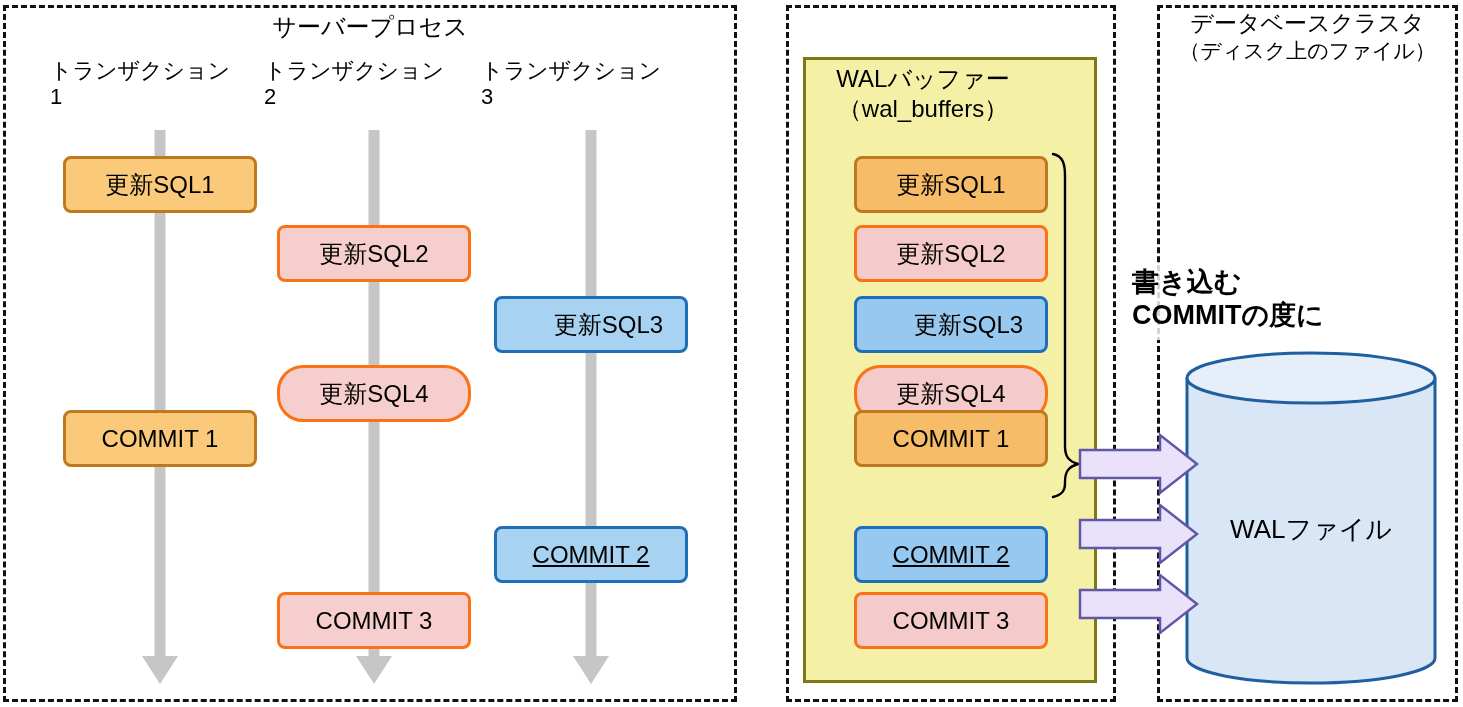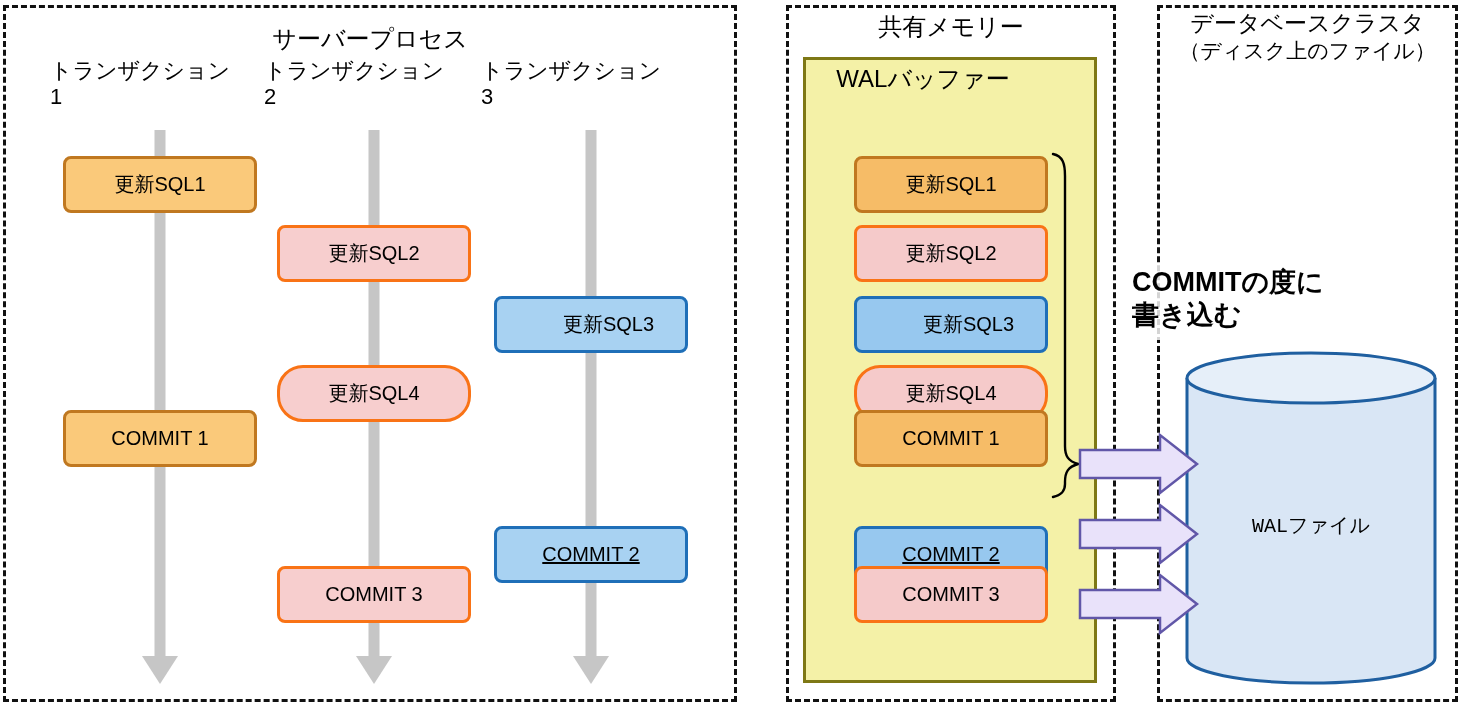--- a/index.html
+++ b/index.html
@@ -6,62 +6,62 @@
   .canvas{
     position:relative;width:1463px;height:707px;background:#ffffff;overflow:hidden;
     font-family:"Liberation Sans","DejaVu Sans",sans-serif;color:#000;
   }
   .panel{position:absolute;border:3px dashed #111;box-sizing:border-box;z-index:0;background:transparent;}
   #panel-server{left:3px;top:5px;width:734px;height:697px;}
   #panel-shared{left:786px;top:5px;width:330px;height:697px;}
   #panel-cluster{left:1157px;top:5px;width:301px;height:697px;}
 
   .panel-title{position:absolute;text-align:center;font-size:24px;line-height:1.1;z-index:2;}
-  #title-server{left:3px;top:14px;width:734px;margin-top:12px;}
+  #title-server{left:3px;top:14px;width:734px;}
   #title-shared{left:786px;top:14px;width:330px;}
   #title-cluster{left:1157px;top:11px;width:301px;font-size:23px;}
   #subtitle-cluster{left:1157px;top:39px;width:301px;font-size:21px;}
 
   .txn-header{position:absolute;top:58px;width:220px;text-align:left;font-size:22px;line-height:1.2;z-index:2;}
 
   .box{
     position:absolute;width:194px;height:57px;border-radius:8px;box-sizing:border-box;
-    display:flex;align-items:center;justify-content:center;font-size:20px;z-index:2;
+    display:flex;align-items:center;justify-content:center;font-size:24px;z-index:2;
   }
   .orange{background:#FAC97A;border:3px solid #C07820;}
   .pink  {background:#F7CECE;border:3px solid #f97316;}
   .blue  {background:#A8D2F2;border:3px solid #1F6FB8;}
   .deep.orange{background:#F6BC67;}
   .deep.pink{background:#F5CACA;}
   .deep.blue{background:#97C8EF;}
 
   .c1{left:63px;} .c2{left:277px;} .c3{left:494px;} .cm{left:854px;}
   .r1{top:156px;} .r2{top:225px;} .r3{top:296px;padding-left:35px;} .r4{top:365px;border-radius:26px;}
-  .r5{top:410px;} .r6{top:526px;text-decoration:underline;} .r7{top:566px;}
+  .r5{top:410px;} .r6{top:526px;text-decoration:underline;} .r7{top:592px;}
 
   #wal-buffer{
     position:absolute;left:803px;top:57px;width:294px;height:626px;box-sizing:border-box;
     background:#F4F1A7;border:3px solid #7E7815;z-index:1;
   }
   #wal-buffer-title{
     position:absolute;left:803px;top:64px;width:240px;text-align:center;
     font-size:24px;line-height:1.25;z-index:2;
   }
 
   svg.layer{position:absolute;left:0;top:0;z-index:1;pointer-events:none;}
   svg#fg{z-index:4;}
 
   #note{
     position:absolute;left:1126px;top:264px;width:232px;height:76px;z-index:5;
     background:rgba(255,255,255,0.82);font-size:27px;font-weight:bold;line-height:1.22;
     padding:2px 0 0 6px;box-sizing:border-box;
   }
   #cyl-label{
     position:absolute;left:1187px;top:512px;width:248px;text-align:center;
-    font-size:20px;z-index:5;font-family:Liberation Mono, monospace;
+    font-size:26px;z-index:5;
   }
 </style>
 </head>
 <body>
 
 <div class="canvas">
 
   <div class="panel" id="panel-server"></div>
   <div class="panel" id="panel-shared"></div>
   <div class="panel" id="panel-cluster"></div>
@@ -75,21 +75,20 @@
       <rect x="368.5" y="130" width="11" height="528" fill="#C6C6C6"></rect>
       <path d="M356,656 L392,656 L374,684 Z" fill="#C6C6C6"></path>
     </g>
     <g>
       <rect x="585.5" y="130" width="11" height="528" fill="#C6C6C6"></rect>
       <path d="M573,656 L609,656 L591,684 Z" fill="#C6C6C6"></path>
     </g>
   </svg>
 
   <div class="panel-title" id="title-server">サーバープロセス</div>
-  <div class="panel-title" id="title-shared">共有メモリー</div>
   <div class="panel-title" id="title-cluster">データベースクラスタ</div>
   <div class="panel-title" id="subtitle-cluster">（ディスク上のファイル）</div>
 
   <div class="txn-header" style="left:50px">
     <div>トランザクション</div>
     <div>1</div>
   </div>
   <div class="txn-header" style="left:264px">
     <div>トランザクション</div>
     <div>2</div>
@@ -103,20 +102,21 @@
   <div class="box pink c2 r2">更新SQL2</div>
   <div class="box blue c3 r3">更新SQL3</div>
   <div class="box pink c2 r4">更新SQL4</div>
   <div class="box orange c1 r5">COMMIT 1</div>
   <div class="box blue c3 r6">COMMIT 2</div>
   <div class="box pink c2 r7">COMMIT 3</div>
 
   <div id="wal-buffer"></div>
   <div id="wal-buffer-title">
     <div>WALバッファー</div>
+    <div>（wal_buffers）</div>
   </div>
 
   <div class="box deep orange cm r1">更新SQL1</div>
   <div class="box deep pink cm r2">更新SQL2</div>
   <div class="box deep blue cm r3">更新SQL3</div>
   <div class="box deep pink cm r4">更新SQL4</div>
   <div class="box deep orange cm r5">COMMIT 1</div>
   <div class="box deep blue cm r6">COMMIT 2</div>
   <div class="box deep pink cm r7">COMMIT 3</div>
 
@@ -126,18 +126,18 @@
       <ellipse cx="1311" cy="378" rx="124" ry="25" fill="#E6EFF9" stroke="#1F5FA0" stroke-width="3"></ellipse>
     </g>
     <path d="M1053,154 C1063,156 1065,164 1065,176 L1065,446 C1065,456 1068,461 1078,464
              C1068,467 1065,472 1065,482 L1065,484 C1065,491 1062,495 1053,497" fill="none" stroke="#000" stroke-width="2.4" stroke-linecap="round"></path>
     <polygon points="1080,450 1160,450 1160,435 1197,464 1160,493 1160,478 1080,478" fill="#E9E2FA" stroke="#6157A8" stroke-width="2.5"></polygon>
     <polygon points="1080,520 1160,520 1160,505 1197,534 1160,563 1160,548 1080,548" fill="#E9E2FA" stroke="#6157A8" stroke-width="2.5"></polygon>
     <polygon points="1080,590 1160,590 1160,575 1197,604 1160,633 1160,618 1080,618" fill="#E9E2FA" stroke="#6157A8" stroke-width="2.5"></polygon>
   </svg>
 
   <div id="note">
+    <div>書き込む</div>
     <div>COMMITの度に</div>
-    <div>書き込む</div>
   </div>
   <div id="cyl-label">WALファイル</div>
 
 </div>
 
 </body></html>

